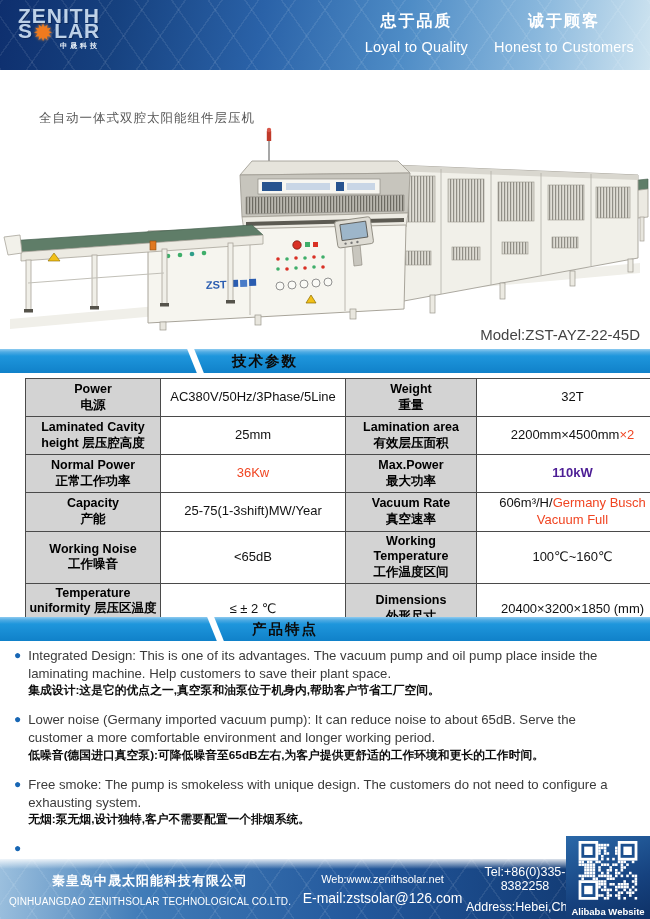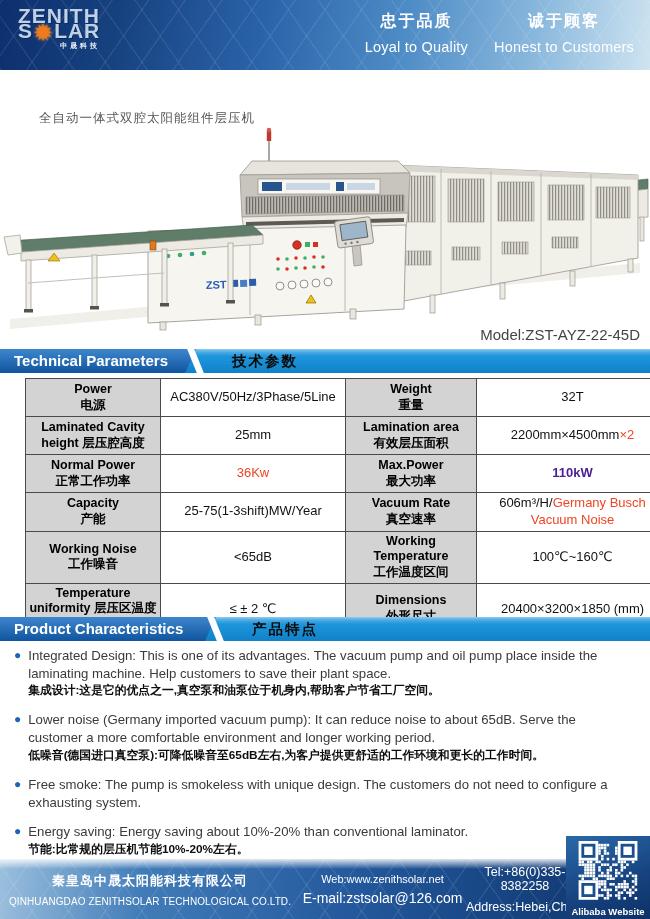--- a/index.html
+++ b/index.html
@@ -233,23 +233,20 @@
       <rect x="341" y="100" width="26" height="16" fill="#9db6ca" stroke="#4e4c46" stroke-width="0.8"></rect>
       <circle cx="344" cy="119.5" r="1.2" fill="#777"></circle>
         <circle cx="350" cy="119.5" r="1.2" fill="#777"></circle>
       <circle cx="356" cy="119.5" r="1.2" fill="#777"></circle>
     </g>
   </svg>
 
   <div class="model">Model:ZST-AYZ-22-45D</div>
 
   <div class="banner" id="banner-tech">
-    <div class="dark">
-      <span class="btxt">Technical Parameters</span>
-    </div>
     <div class="slash"></div>
     <div class="bcn">技术参数</div>
   </div>
 
   <table class="spec">
     <tbody>
         <tr class="h35">
       <th class="c1"><span>Power</span><br><span>电源</span></th>
       <td class="c2"><span>AC380V/50Hz/3Phase/5Line</span></td>
       <th class="c3"><span>Weight</span><br><span>重量</span></th>
@@ -264,41 +261,38 @@
     <tr class="h35">
       <th><span>Normal Power</span><br><span>正常工作功率</span></th>
       <td><span class="val-red">36Kw</span></td>
       <th><span>Max.Power</span><br><span>最大功率</span></th>
       <td><span class="val-blue">110kW</span></td>
     </tr>
     <tr class="h35">
       <th><span>Capacity</span><br><span>产能</span></th>
       <td><span>25-75(1-3shift)MW/Year</span></td>
       <th><span>Vacuum Rate</span><br><span>真空速率</span></th>
-      <td><span>606m³/H/</span><span class="val-red">Germany Busch Vacuum Noise</span></td>
+      <td><span>606m³/H/</span><span class="val-red">Germany Busch Vacuum Full</span></td>
     </tr>
     <tr class="h47">
       <th><span>Working Noise</span><br><span>工作噪音</span></th>
       <td><span>&lt;65dB</span></td>
       <th><span>Working Temperature</span><br><span>工作温度区间</span></th>
       <td><span>100℃~160℃</span></td>
     </tr>
     <tr class="h47">
       <th><span>Temperature uniformity</span> <span>层压区温度均匀性</span></th>
       <td><span>≤ ± 2 ℃</span></td>
       <th><span>Dimensions</span><br><span>外形尺寸</span></th>
       <td><span>20400×3200×1850 (mm)</span></td>
     </tr>
   </tbody>
     </table>
 
   <div class="banner" id="banner-prod">
-    <div class="dark">
-      <span class="btxt">Product Characteristics</span>
-    </div>
     <div class="slash"></div>
     <div class="bcn">产品特点</div>
   </div>
 
   <ul class="chars">
     <li>
         <span class="dot">●</span>
       <div class="content">
           <div class="en">Integrated Design: This is one of its advantages. The vacuum pump and oil pump place inside the laminating machine. Help customers to save their plant space.</div>
           <div class="cn">集成设计:这是它的优点之一,真空泵和油泵位于机身内,帮助客户节省工厂空间。</div>
@@ -308,28 +302,25 @@
         <span class="dot">●</span>
       <div class="content">
           <div class="en">Lower noise (Germany imported vacuum pump): It can reduce noise to about 65dB. Serve the customer a more comfortable environment and longer working period.</div>
           <div class="cn">低噪音(德国进口真空泵):可降低噪音至65dB左右,为客户提供更舒适的工作环境和更长的工作时间。</div>
         </div>
       </li>
     <li>
         <span class="dot">●</span>
       <div class="content">
           <div class="en">Free smoke: The pump is smokeless with unique design. The customers do not need to configure a exhausting system.</div>
+          <div class="cn">无烟:泵无烟,设计独特,客户不需要配置一个排烟系统。</div>
         </div>
       </li>
     <li>
         <span class="dot">●</span>
-      <div class="content">
-          <div class="en">Energy saving: Energy saving about 10%-20% than conventional laminator.</div>
-          <div class="cn">节能:比常规的层压机节能10%-20%左右。</div>
-        </div>
       </li>
     <li>
         <span class="dot">●</span>
       <div class="content">
           <div class="en">CE certificate: The main equipment in the pv production line has passed ce certification.</div>
           <div class="cn">CE证书:PV生产线中主要的设备均通过CE认证。</div>
         </div>
       </li>
   </ul>
 

